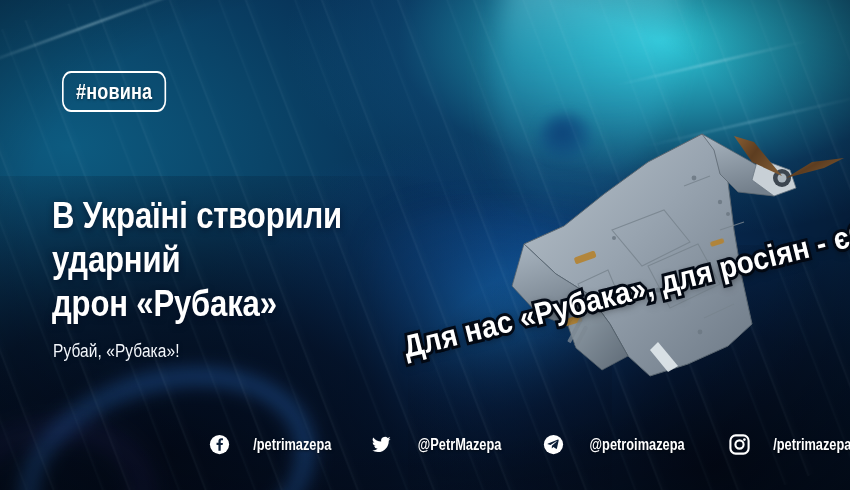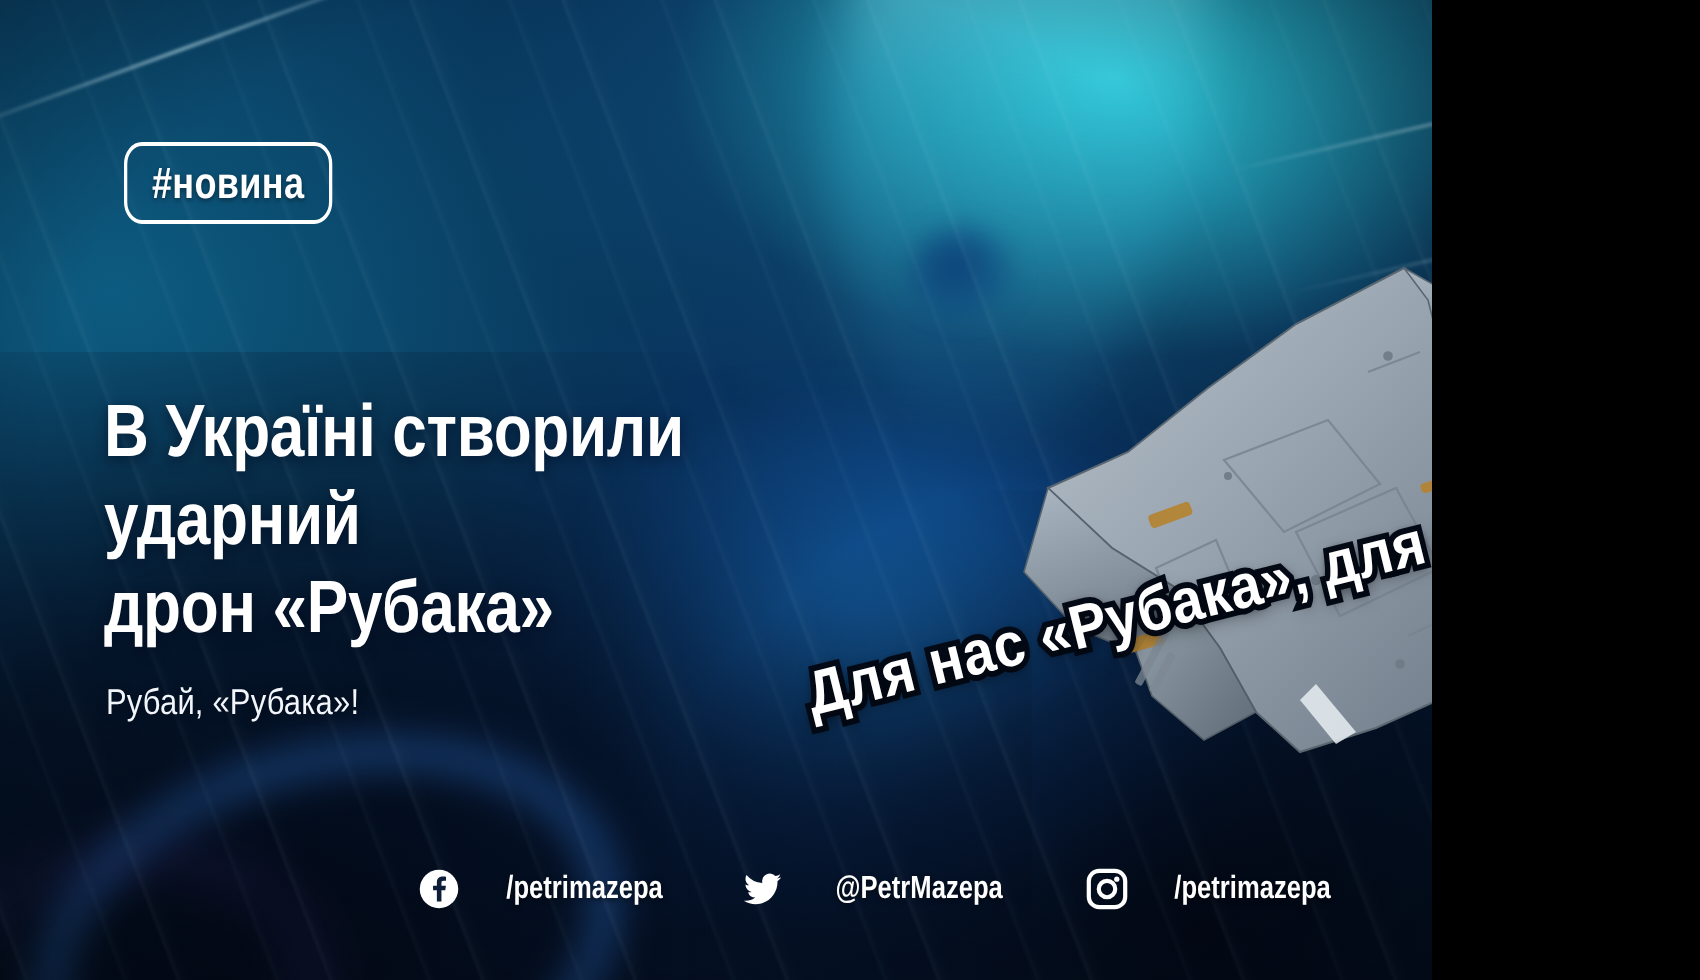--- a/index.html
+++ b/index.html
@@ -5,21 +5,21 @@
 <style>
   html, body {
     margin: 0;
     padding: 0;
     background: #000;
   }
   * { box-sizing: border-box; }
 
   .card {
     position: relative;
-    width: 716px;
+    width: 850px;
     height: 490px;
     overflow: hidden;
     font-family: "Liberation Sans", "DejaVu Sans", sans-serif;
     background: #0a1c3a;
     -webkit-font-smoothing: antialiased;
   }
 
   
   .bg-base {
     position: absolute;
@@ -371,20 +371,27 @@
       <span class="social-label lbl-fb">/petrimazepa</span>
     </div>
 
     <div class="social-item">
       <svg class="social-icon" viewBox="0 0 24 24">
         <path d="M22.5 5.3c-.8.35-1.64.59-2.52.7a4.4 4.4 0 0 0 1.93-2.43c-.85.5-1.79.87-2.79 1.07a4.39 4.39 0 0 0-7.48 4 12.45 12.45 0 0 1-9.04-4.58 4.39 4.39 0 0 0 1.36 5.86c-.72-.02-1.4-.22-1.99-.55v.06a4.39 4.39 0 0 0 3.52 4.3c-.66.18-1.36.2-2.03.08a4.4 4.4 0 0 0 4.1 3.05 8.81 8.81 0 0 1-6.5 1.82 12.42 12.42 0 0 0 6.73 1.97c8.07 0 12.49-6.69 12.49-12.49l-.01-.57a8.9 8.9 0 0 0 2.19-2.27z" fill="#ffffff"></path>
       </svg>
       <span class="social-label lbl-tw">@PetrMazepa</span>
     </div>
 
+    <div class="social-item">
+      <svg class="social-icon" viewBox="0 0 24 24">
+        <circle cx="12" cy="12" r="11" fill="#ffffff"></circle>
+        <path d="M17.9 7.3 15.98 16.4c-.14.64-.52.8-1.06.5l-2.93-2.16-1.41 1.36c-.16.16-.29.29-.59.29l.21-2.99 5.44-4.92c.24-.21-.05-.33-.36-.12L8.56 12.6l-2.9-.9c-.63-.2-.64-.63.13-.94l11.33-4.37c.52-.19.98.13.78.91z" fill="#0d1f38"></path>
+      </svg>
+      <span class="social-label lbl-tg">@petroimazepa</span>
+    </div>
 
     <div class="social-item">
       <svg class="social-icon" viewBox="0 0 24 24">
         <rect x="1.6" y="1.6" width="20.8" height="20.8" rx="6" fill="none" stroke="#ffffff" stroke-width="2.4"></rect>
         <circle cx="12" cy="12" r="4.7" fill="none" stroke="#ffffff" stroke-width="2.4"></circle>
         <circle cx="17.6" cy="6.4" r="1.5" fill="#ffffff"></circle>
       </svg>
       <span class="social-label lbl-ig">/petrimazepa</span>
     </div>
 

